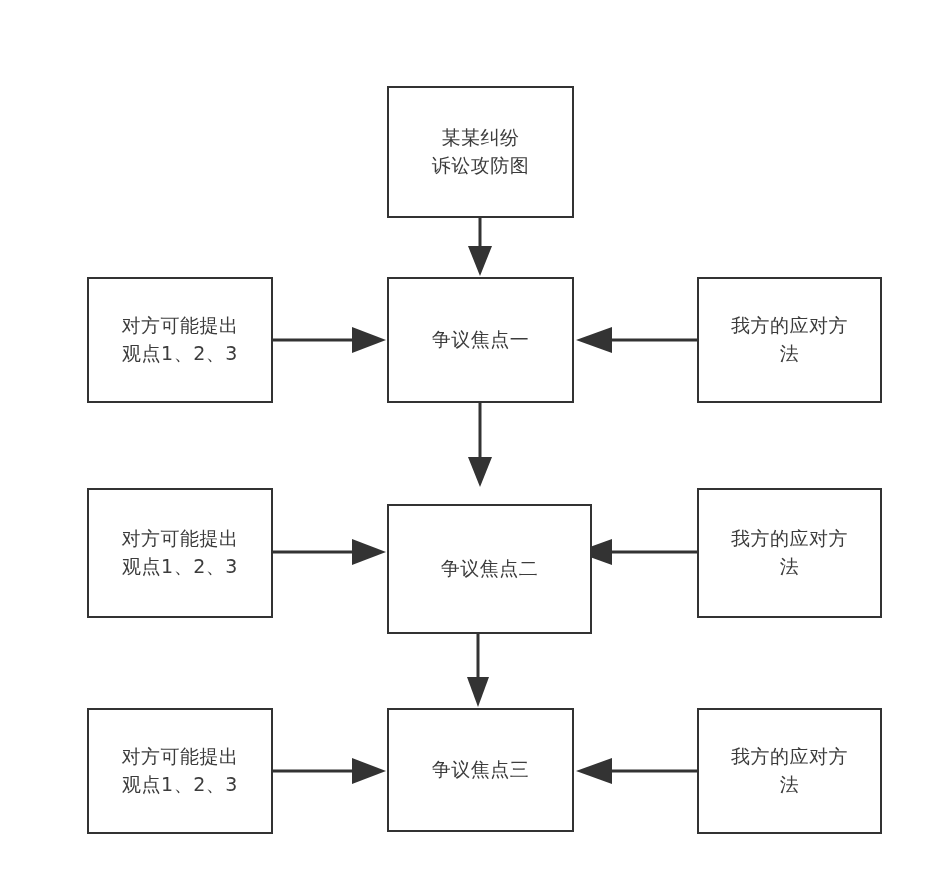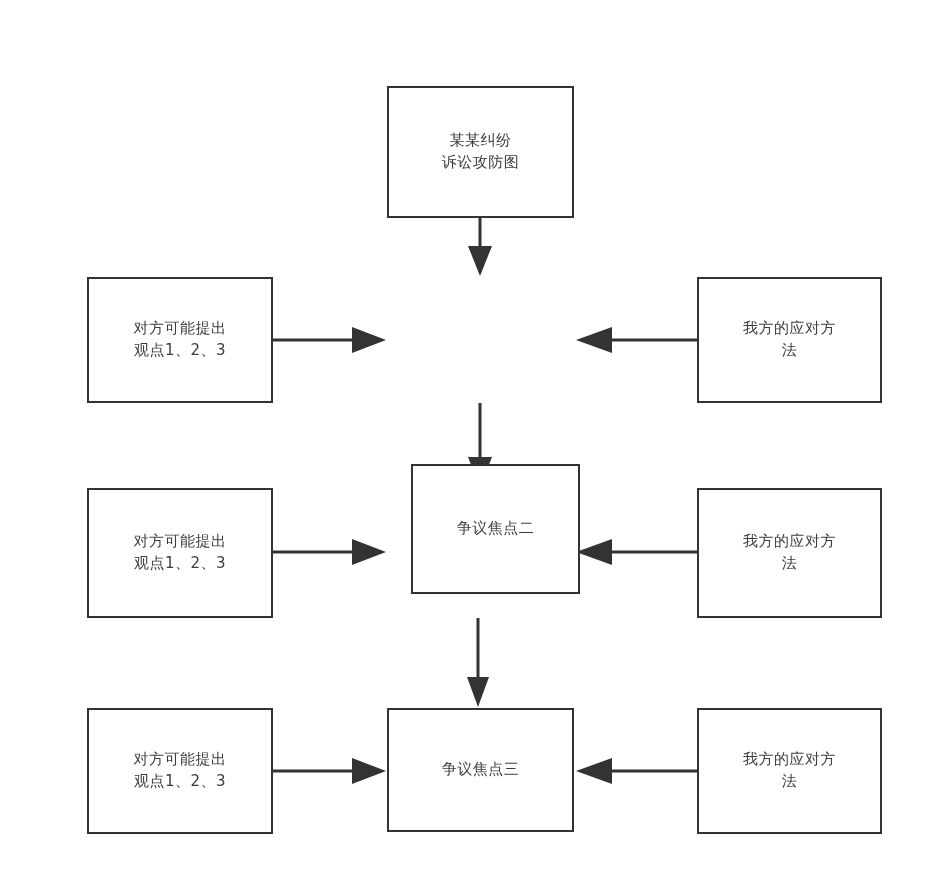--- a/index.html
+++ b/index.html
@@ -21,40 +21,40 @@
   .node {
     position: absolute;
     box-sizing: border-box;
     border: 2.5px solid #333333;
     background: #ffffff;
     display: flex;
     align-items: center;
     justify-content: center;
     text-align: center;
     line-height: 1.45;
-    font-size: 15px;
+    font-size: 19px;
     color: #3c3c3c;
     letter-spacing: 0.5px;
   }
   .node-text {
     display: block;
     width: 100%;
     padding: 0 8px;
     box-sizing: border-box;
     white-space: pre-line;
   }
   
   .n-title   { left: 387px; top: 86px;  width: 187px; height: 132px; }
 
   .n-left-1  { left: 87px;  top: 277px; width: 186px; height: 126px; }
   .n-left-2  { left: 87px;  top: 488px; width: 186px; height: 130px; }
   .n-left-3  { left: 87px;  top: 708px; width: 186px; height: 126px; }
 
   .n-mid-1   { left: 387px; top: 277px; width: 187px; height: 126px; }
-  .n-mid-2   { left: 387px; top: 464px; width: 169px; height: 130px; margin-left: 24px; }
+  .n-mid-2   { left: 387px; top: 504px; width: 205px; height: 130px; }
   .n-mid-3   { left: 387px; top: 708px; width: 187px; height: 124px; }
 
   .n-right-1 { left: 697px; top: 277px; width: 185px; height: 126px; }
   .n-right-2 { left: 697px; top: 488px; width: 185px; height: 130px; }
   .n-right-3 { left: 697px; top: 708px; width: 185px; height: 126px; }
 
   
   svg.edges {
     position: absolute;
     left: 0;
@@ -128,20 +128,23 @@
 
   <div class="node n-title">
     <span class="node-text">某某纠纷
 诉讼攻防图</span>
   </div>
 
   <div class="node n-left-1">
     <span class="node-text">对方可能提出
 观点1、2、3</span>
   </div>
+  <div class="node n-mid-1">
+    <span class="node-text">争议焦点一</span>
+  </div>
   <div class="node n-right-1">
     <span class="node-text">我方的应对方
 法</span>
   </div>
 
   <div class="node n-left-2">
     <span class="node-text">对方可能提出
 观点1、2、3</span>
   </div>
   <div class="node n-mid-2">

